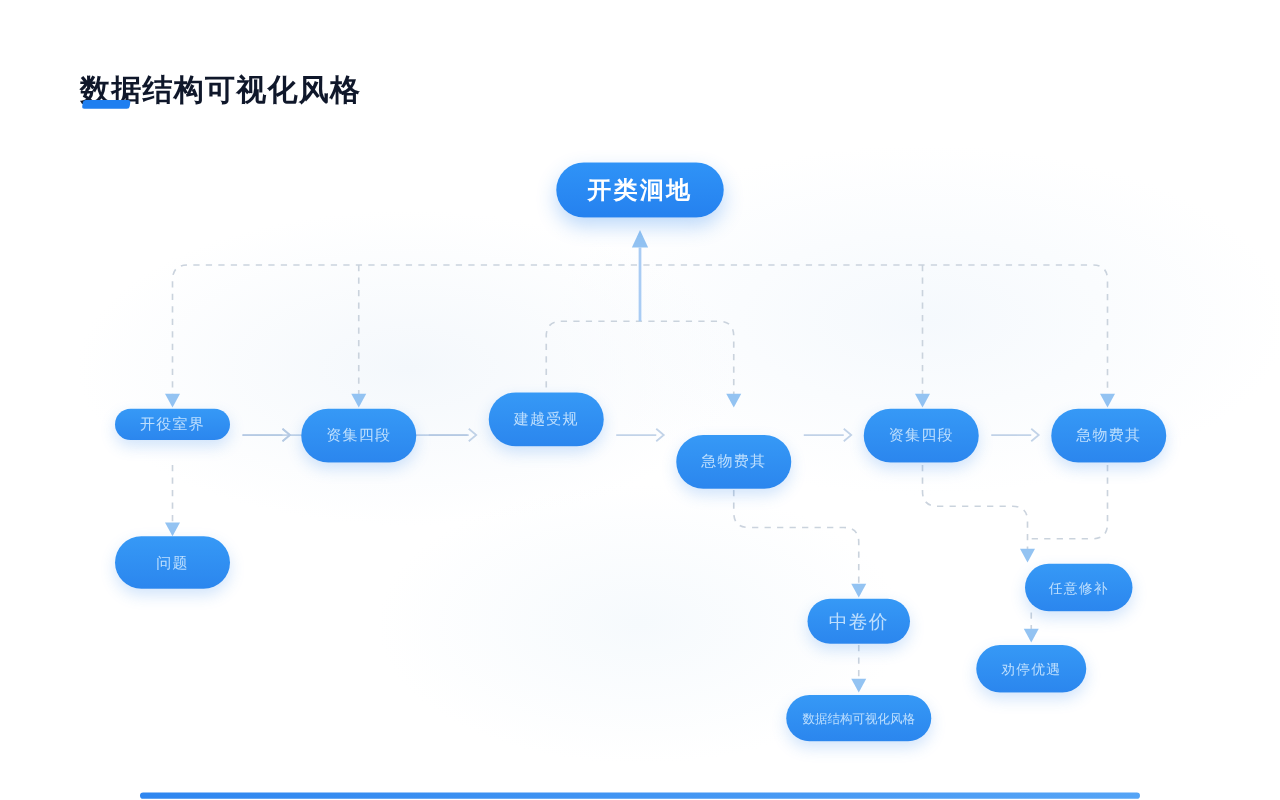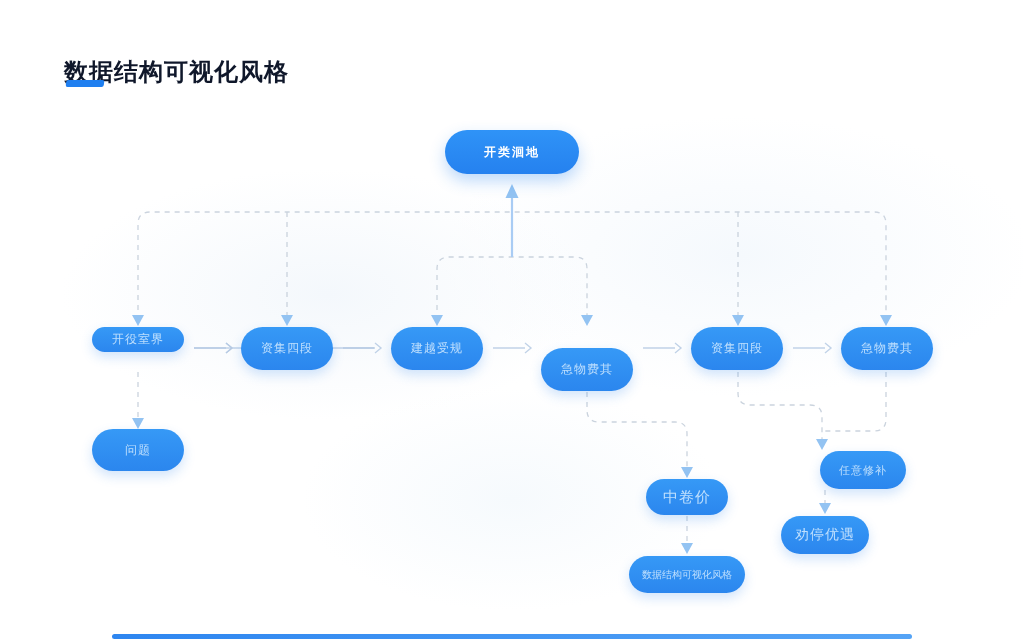--- a/index.html
+++ b/index.html
@@ -28,34 +28,34 @@
     position:absolute;display:flex;align-items:center;justify-content:center;
     background:linear-gradient(180deg,#3699f6 0%,#2b86ee 100%);
     border-radius:999px;
     box-shadow:0 5px 12px rgba(45,134,238,.22);
     color:rgba(214,236,255,.85);
     font-size:12px;letter-spacing:1px;white-space:nowrap;
   }
   .node-top{
     left:445px;top:130px;width:134px;height:44px;
     background:linear-gradient(180deg,#2f93f7 0%,#2581ef 100%);
-    color:#ffffff;font-size:12px;font-weight:700;letter-spacing:2px;
+    color:#ffffff;font-size:19px;font-weight:700;letter-spacing:2px;
     box-shadow:0 7px 16px rgba(37,129,239,.30);
   }
   .node-r1{left:92px;top:327px;width:92px;height:25px;}
   .node-r2{left:241px;top:327px;width:92px;height:43px;}
-  .node-r3{left:391px;top:327px;width:92px;height:43px;}
+  .node-r3{left:391px;top:314px;width:92px;height:43px;}
   .node-r4{left:541px;top:327px;width:92px;height:43px;margin-top:21px;}
   .node-r5{left:691px;top:327px;width:92px;height:43px;}
   .node-r6{left:841px;top:327px;width:92px;height:43px;}
   .node-problem{left:92px;top:429px;width:92px;height:42px;}
   .node-mid{left:646px;top:479px;width:82px;height:36px;font-size:15px;}
   .node-mid-bottom{left:629px;top:556px;width:116px;height:37px;font-size:10px;letter-spacing:0;}
   .node-right-top{left:820px;top:451px;width:86px;height:38px;font-size:11px;}
-  .node-right-bottom{left:781px;top:516px;width:88px;height:38px;font-size:14px;}
+  .node-right-bottom{left:781px;top:516px;width:88px;height:38px;font-size:11px;}
   .bottom-bar{
     position:absolute;left:112px;top:634px;width:800px;height:5px;
     background:linear-gradient(90deg,#2e86f0 0%,#55a4f6 100%);
     border-radius:3px;
   }
 </style>
 </head>
 <body>
 
 <div class="bg-tint"></div>

